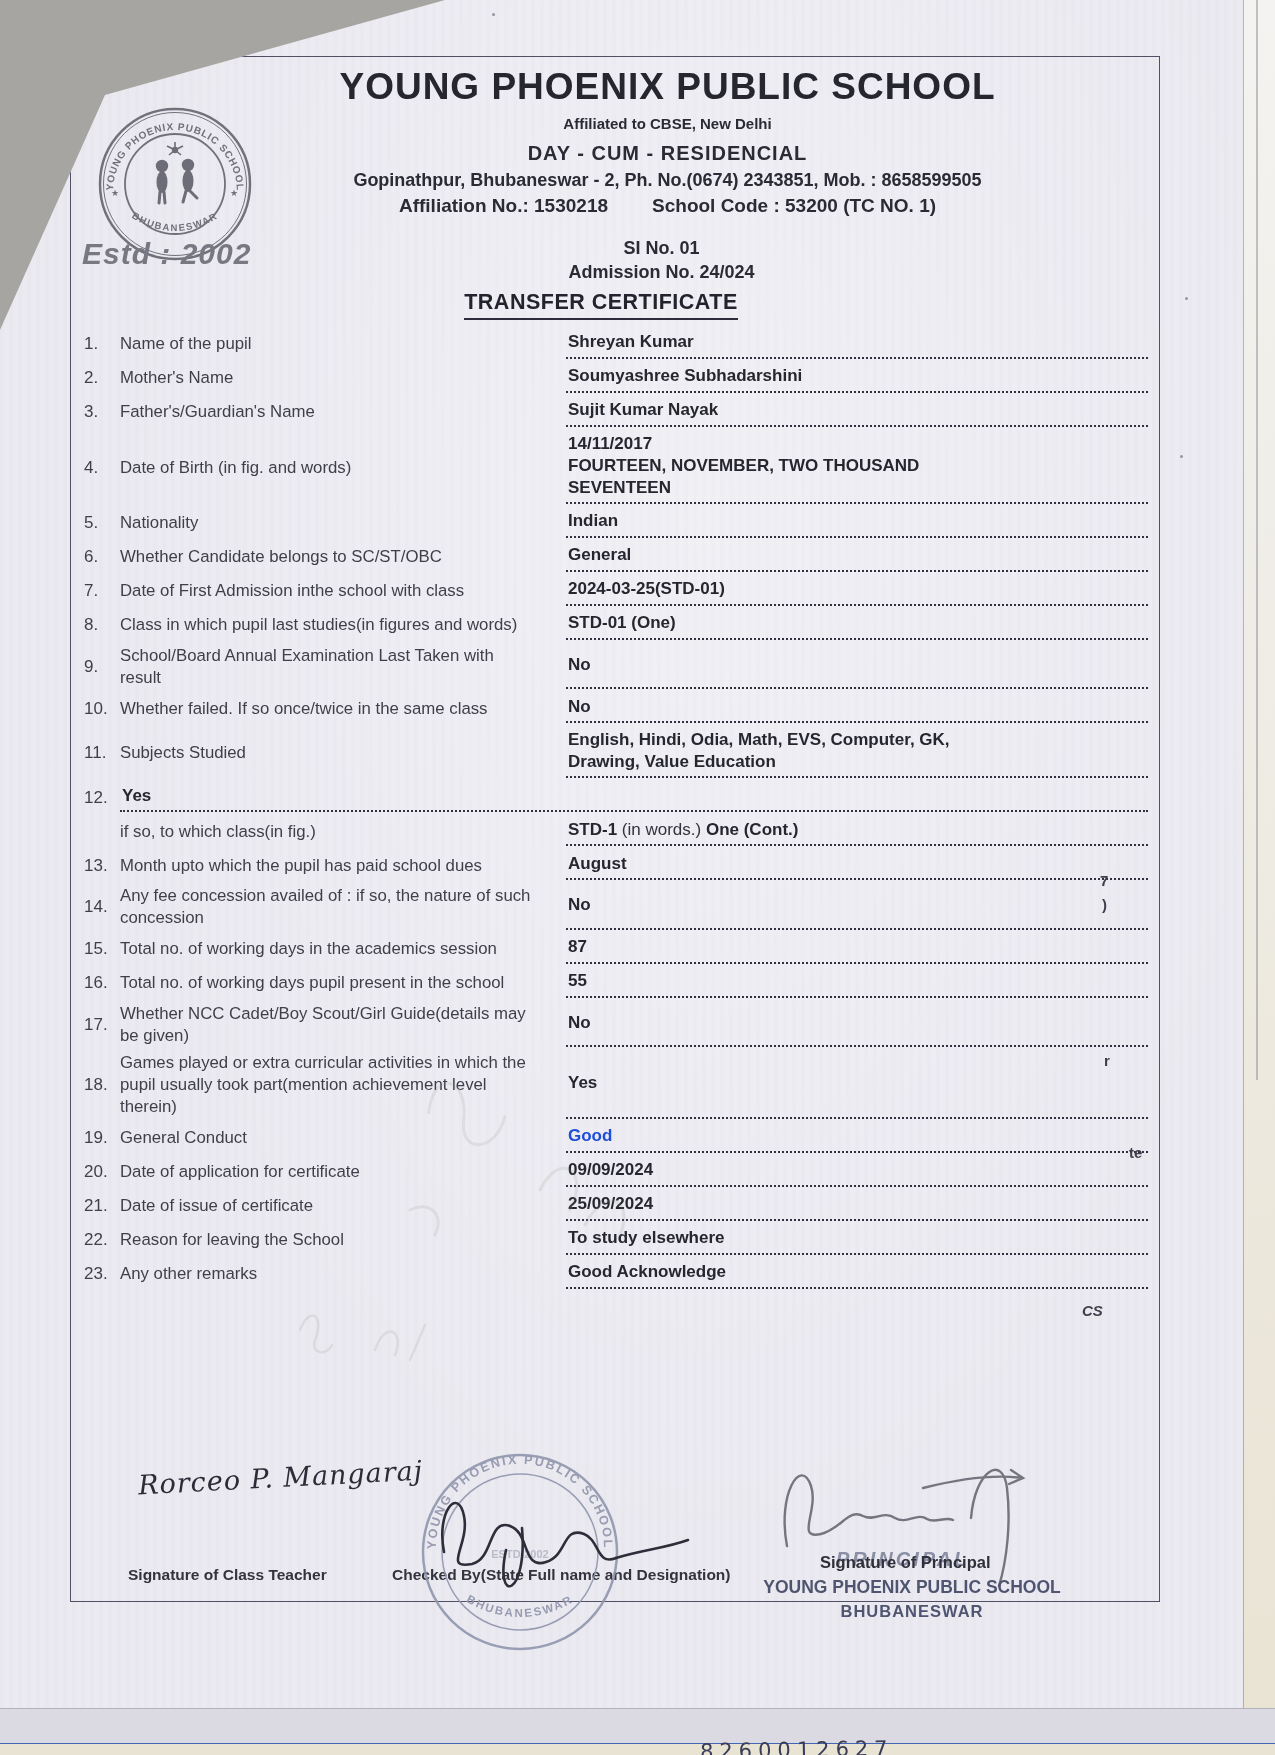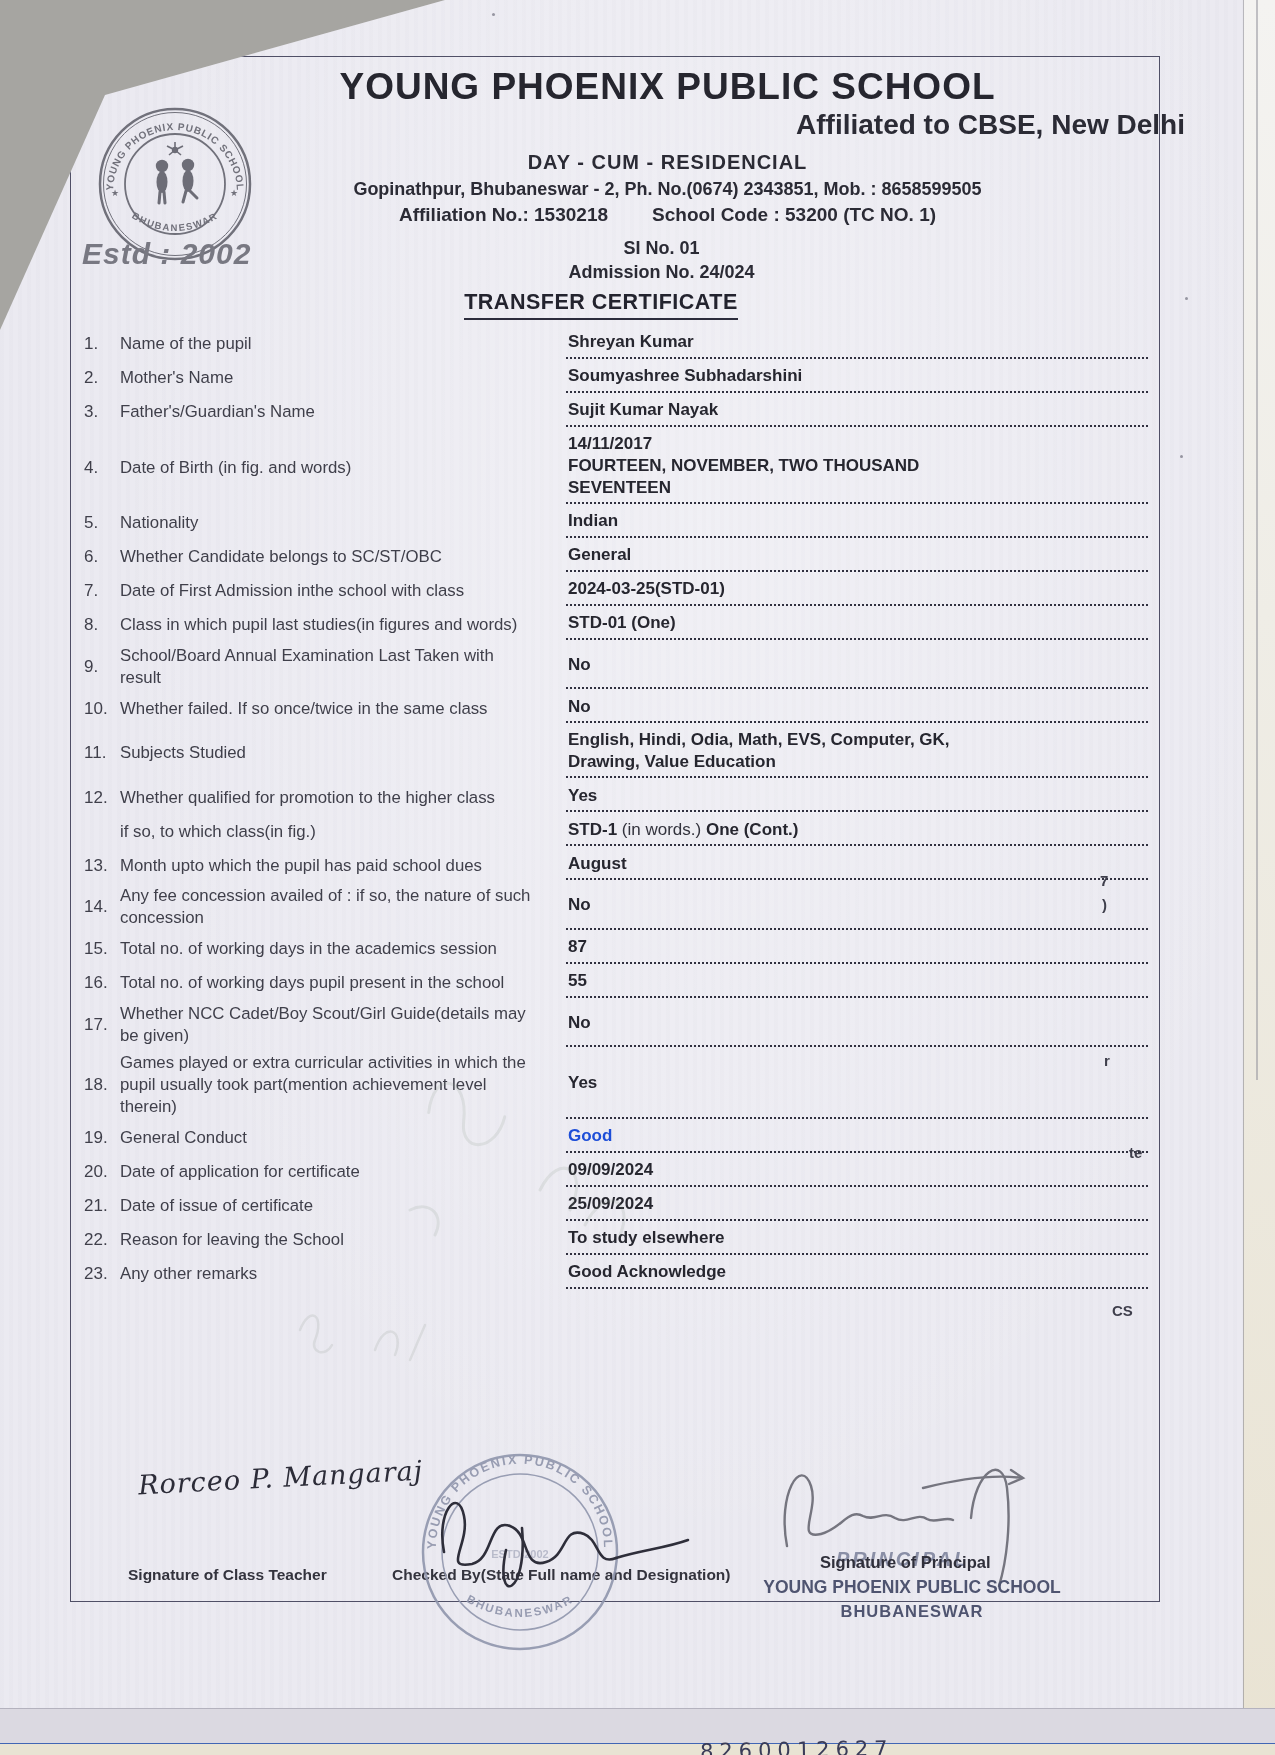--- a/index.html
+++ b/index.html
@@ -19,21 +19,21 @@
     background:linear-gradient(to bottom, rgba(105,105,122,.30), rgba(105,105,122,0) 75%);}
   .speck{position:absolute;width:3px;height:3px;border-radius:50%;background:rgba(80,80,95,.55);}
 
   
   .frame{position:absolute;left:70px;top:56px;width:1090px;height:1546px;
     border:1.8px solid rgba(52,52,78,.85);box-sizing:border-box;}
 
   
   .hdr{position:absolute;left:150px;right:90px;top:66px;text-align:center;color:#2b2b35;}
   .hdr .h-name{font-size:37px;font-weight:bold;letter-spacing:1px;color:#26262f;}
-  .hdr .h-aff{font-size:28px;font-weight:bold;margin-top:1px;text-align:right;}
+  .hdr .h-aff{font-size:15px;font-weight:bold;margin-top:7px;}
   .hdr .h-type{font-size:20px;font-weight:bold;letter-spacing:1px;margin-top:10px;}
   .hdr .h-addr{font-size:18px;font-weight:bold;margin-top:5px;}
   .hdr .h-codes{font-size:19px;font-weight:bold;margin-top:4px;}
   .hdr .sp{display:inline-block;width:44px;}
   .slblock{position:absolute;left:140px;right:92px;top:228px;text-align:center;
     font-size:18px;font-weight:bold;color:#2b2b35;line-height:1.35;margin-top:8px;}
   .titleblock{position:absolute;left:70px;right:115px;top:290px;text-align:center;transform:translateX(-14px);}
   .titleblock span{display:inline-block;font-size:21.5px;font-weight:bold;letter-spacing:.5px;
     color:#23232e;border-bottom:2.5px solid #2c2c3c;padding-bottom:3px;}
   .estd{position:absolute;left:82px;top:237px;font-size:30px;font-weight:bold;font-style:italic;
@@ -248,21 +248,20 @@
     <div class="row-no">11.</div>
     <div class="row-label">Subjects Studied</div>
     <div class="row-value">
             <div class="vline"><span class="b">English, Hindi, Odia, Math, EVS, Computer, GK,</span></div>
             <div class="vline"><span class="b">Drawing, Value Education</span></div>
           </div>
   </div>
 
   <div class="tc-row">
     <div class="row-no">12.</div>
-    <div class="row-label">Whether qualified for promotion to the higher class</div>
     <div class="row-value">
             <div class="vline"><span class="b">Yes</span></div>
           </div>
   </div>
 
   <div class="tc-row">
     <div class="row-no"></div>
     <div class="row-label">if so, to which class(in fig.)</div>
     <div class="row-value">
             <div class="vline"><span class="b">STD-1</span><span>  (in words.)  </span><span class="b">One (Cont.)</span></div>
@@ -414,21 +413,21 @@
     </svg>
 
     <div class="p-principal-stamp">PRINCIPAL</div>
     <div class="p-sig-label">Signature of Principal</div>
     <div class="p-school">YOUNG PHOENIX PUBLIC SCHOOL</div>
     <div class="p-city">BHUBANESWAR</div>
   <span class="stray" style="left: 1100px; top: 872px;">7</span>
       <span class="stray" style="left: 1102px; top: 896px;">)</span>
       <span class="stray" style="left: 1104px; top: 1052px;">r</span>
       <span class="stray" style="left: 1129px; top: 1144px;">te</span>
-      <span class="stray" style="left: 1112px; top: 1302px;">CS</span>
+      <span class="stray" style="left: 1082px; top: 1302px; font-style: italic;">CS</span>
     </div>
 
   <div class="right-strip"></div>
   <div class="sheet-band"></div>
   <div class="cream-strip"></div>
   <div class="hand-number">8260012627</div>
 
 </div>
 
 </body></html>

